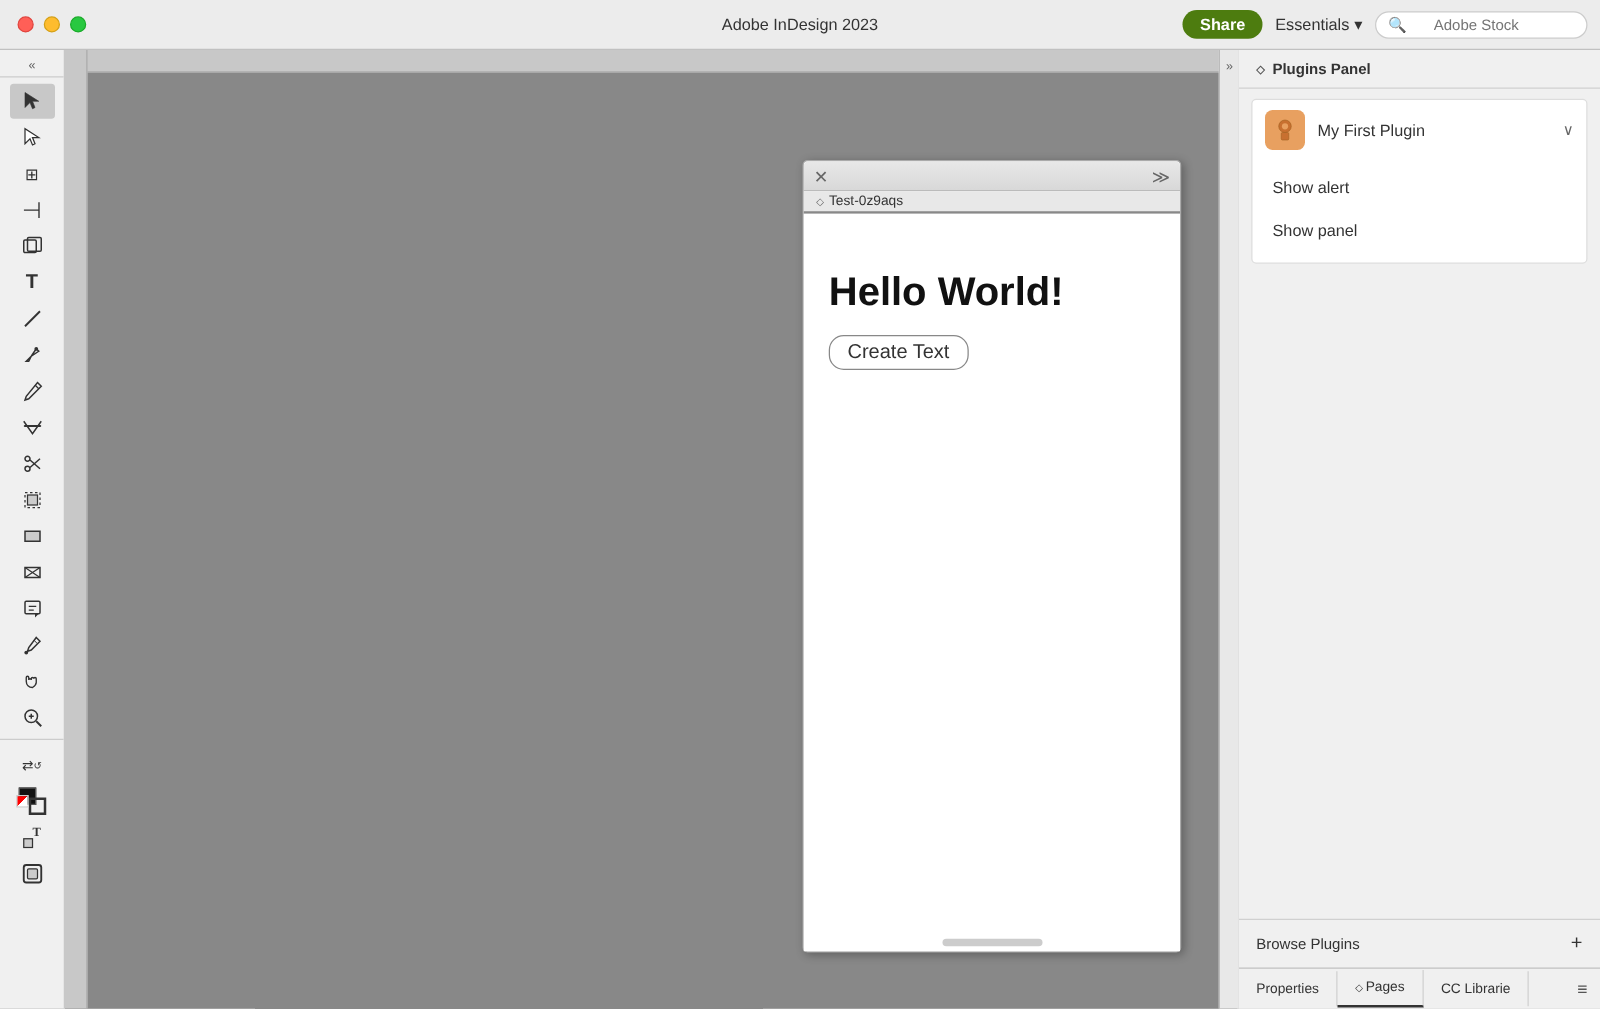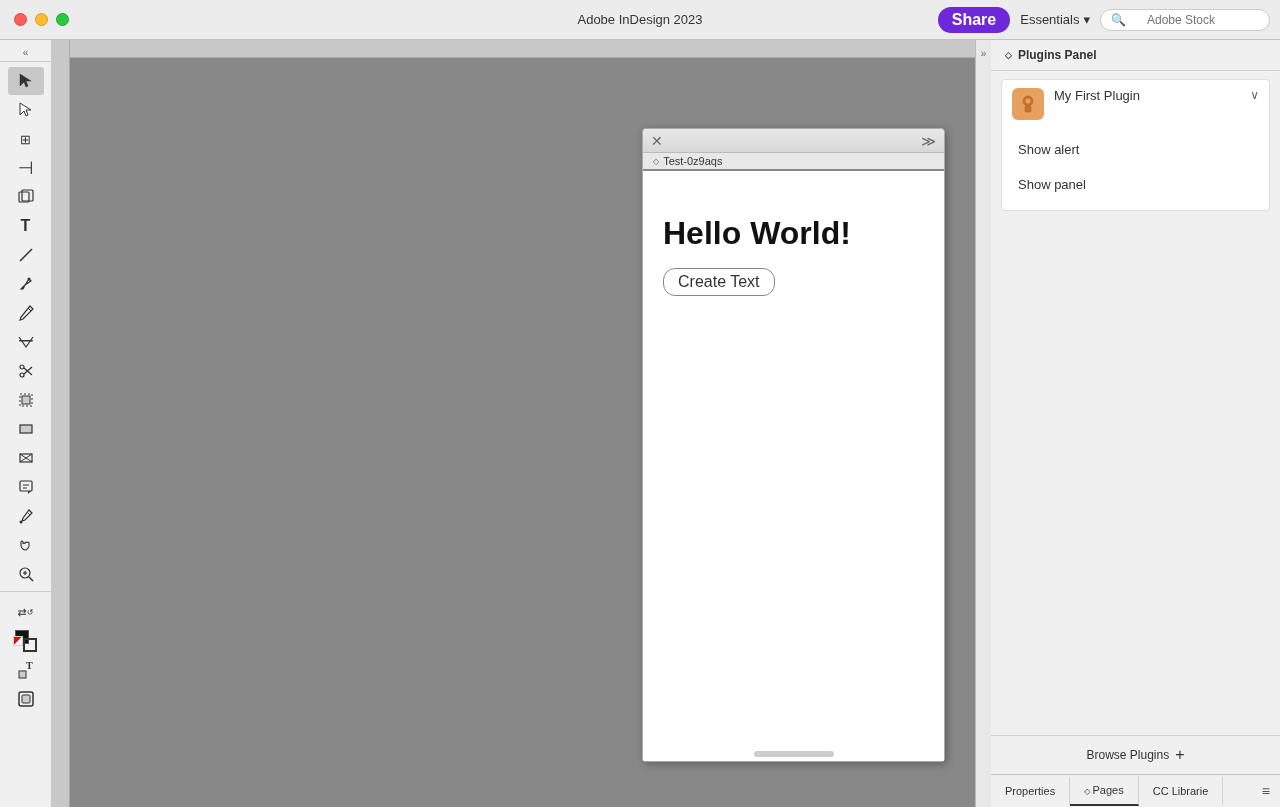--- a/index.html
+++ b/index.html
@@ -38,26 +38,26 @@
       font-weight: 400;
     }
     .titlebar-right {
       margin-left: auto;
       display: flex;
       align-items: center;
       gap: 10px;
       padding-right: 10px;
     }
     .share-btn {
-      background: #6d28d9;
+      background: #4d7c0f;
       color: white;
       border: none;
       border-radius: 14px;
       padding: 4px 14px;
-      font-size: 16px;
+      font-size: 13px;
       font-weight: 600;
       cursor: pointer;
     }
     .essentials-btn {
       display: flex;
       align-items: center;
       gap: 4px;
       font-size: 13px;
       color: #333;
       cursor: pointer;
@@ -240,21 +240,21 @@
       color: #555;
     }
     .plugin-item {
       background: white;
       margin: 8px 10px 0 10px;
       border-radius: 4px;
       border: 1px solid #ddd;
     }
     .plugin-item-header {
       display: flex;
-      align-items: flex-start;
+      align-items: center;
       padding: 8px 10px;
       gap: 10px;
       cursor: pointer;
     }
     .plugin-icon {
       width: 32px;
       height: 32px;
       background: #e8a060;
       border-radius: 6px;
       display: flex;
@@ -277,21 +277,21 @@
     .plugin-action-item {
       padding: 10px 16px;
       font-size: 13px;
       color: #333;
       cursor: pointer;
     }
     .right-panel-spacer { flex: 1; }
     .browse-plugins-bar {
       display: flex;
       align-items: center;
-      justify-content: center;
+      justify-content: space-between;
       padding: 10px 14px;
       border-top: 1px solid #d0d0d0;
       font-size: 12px;
       color: #333;
       gap: 6px;
       cursor: pointer;
     }
     .browse-plus {
       font-size: 16px;
       color: #333;

